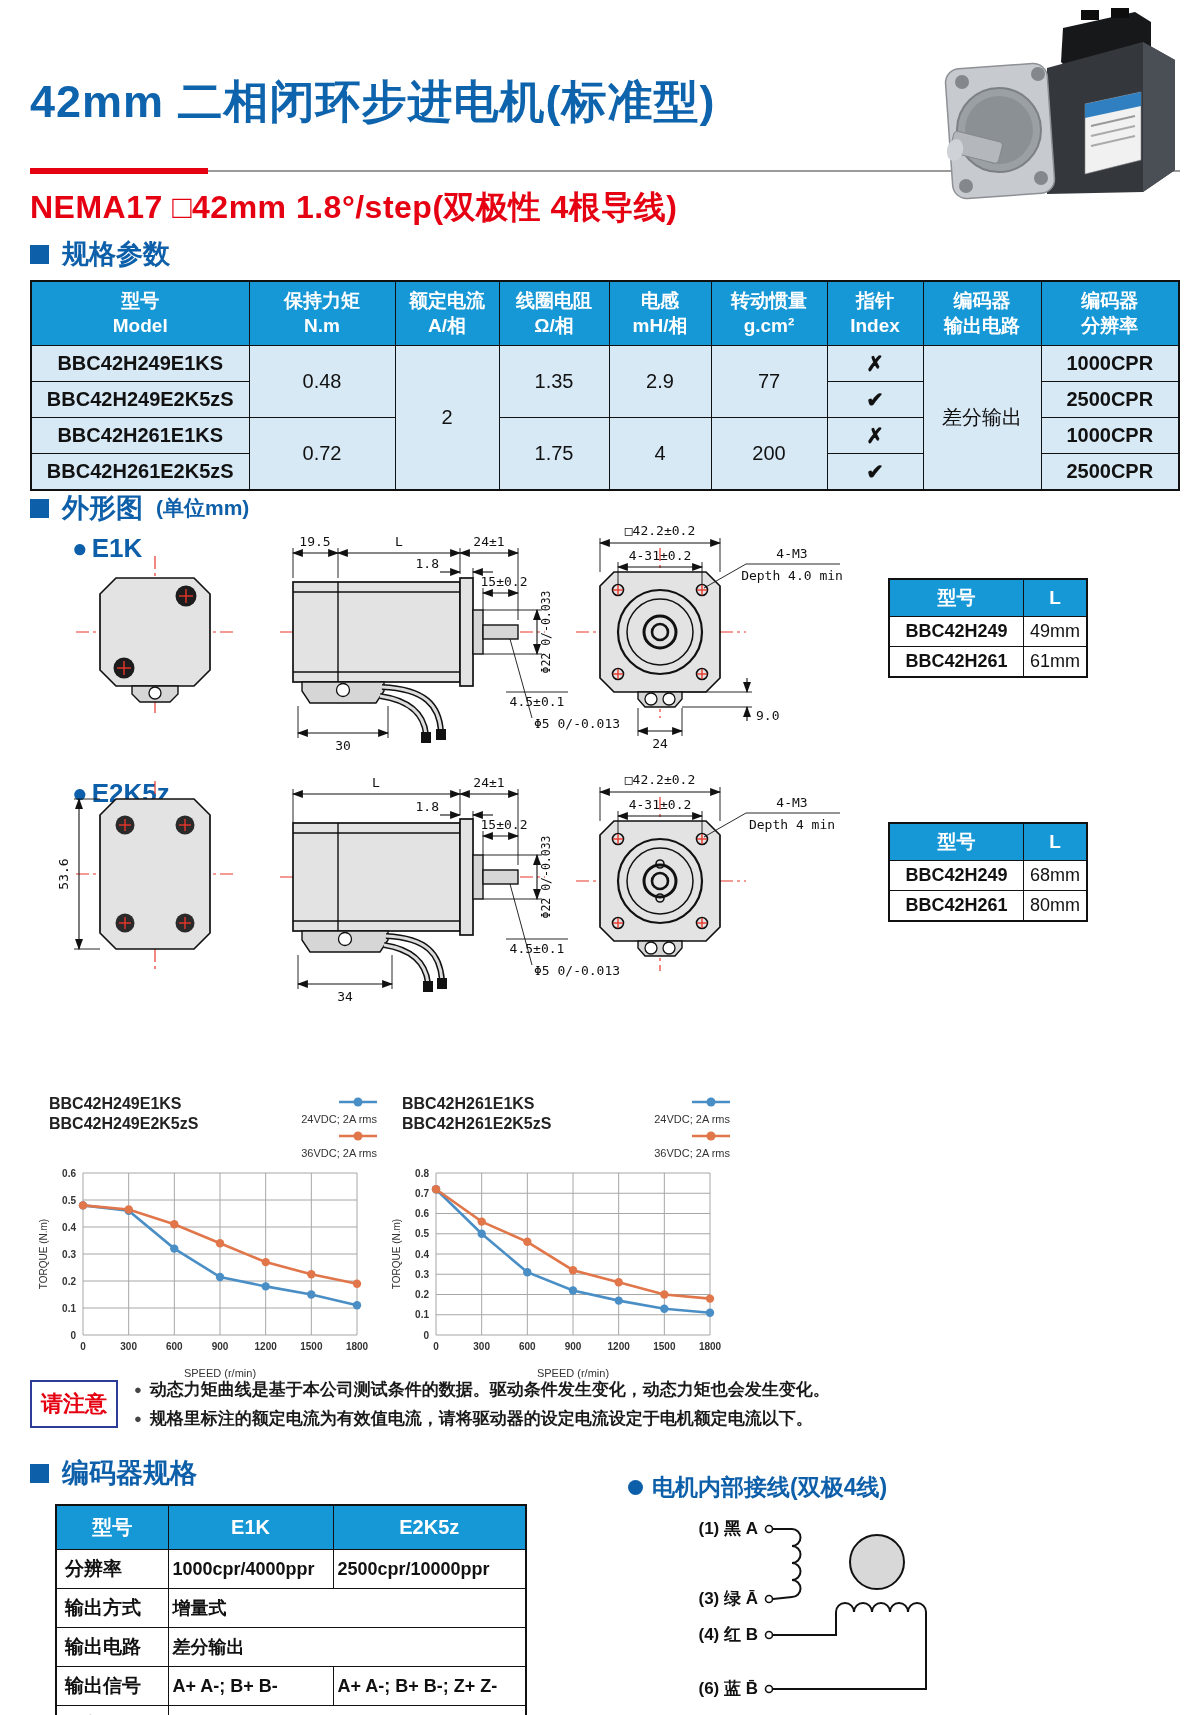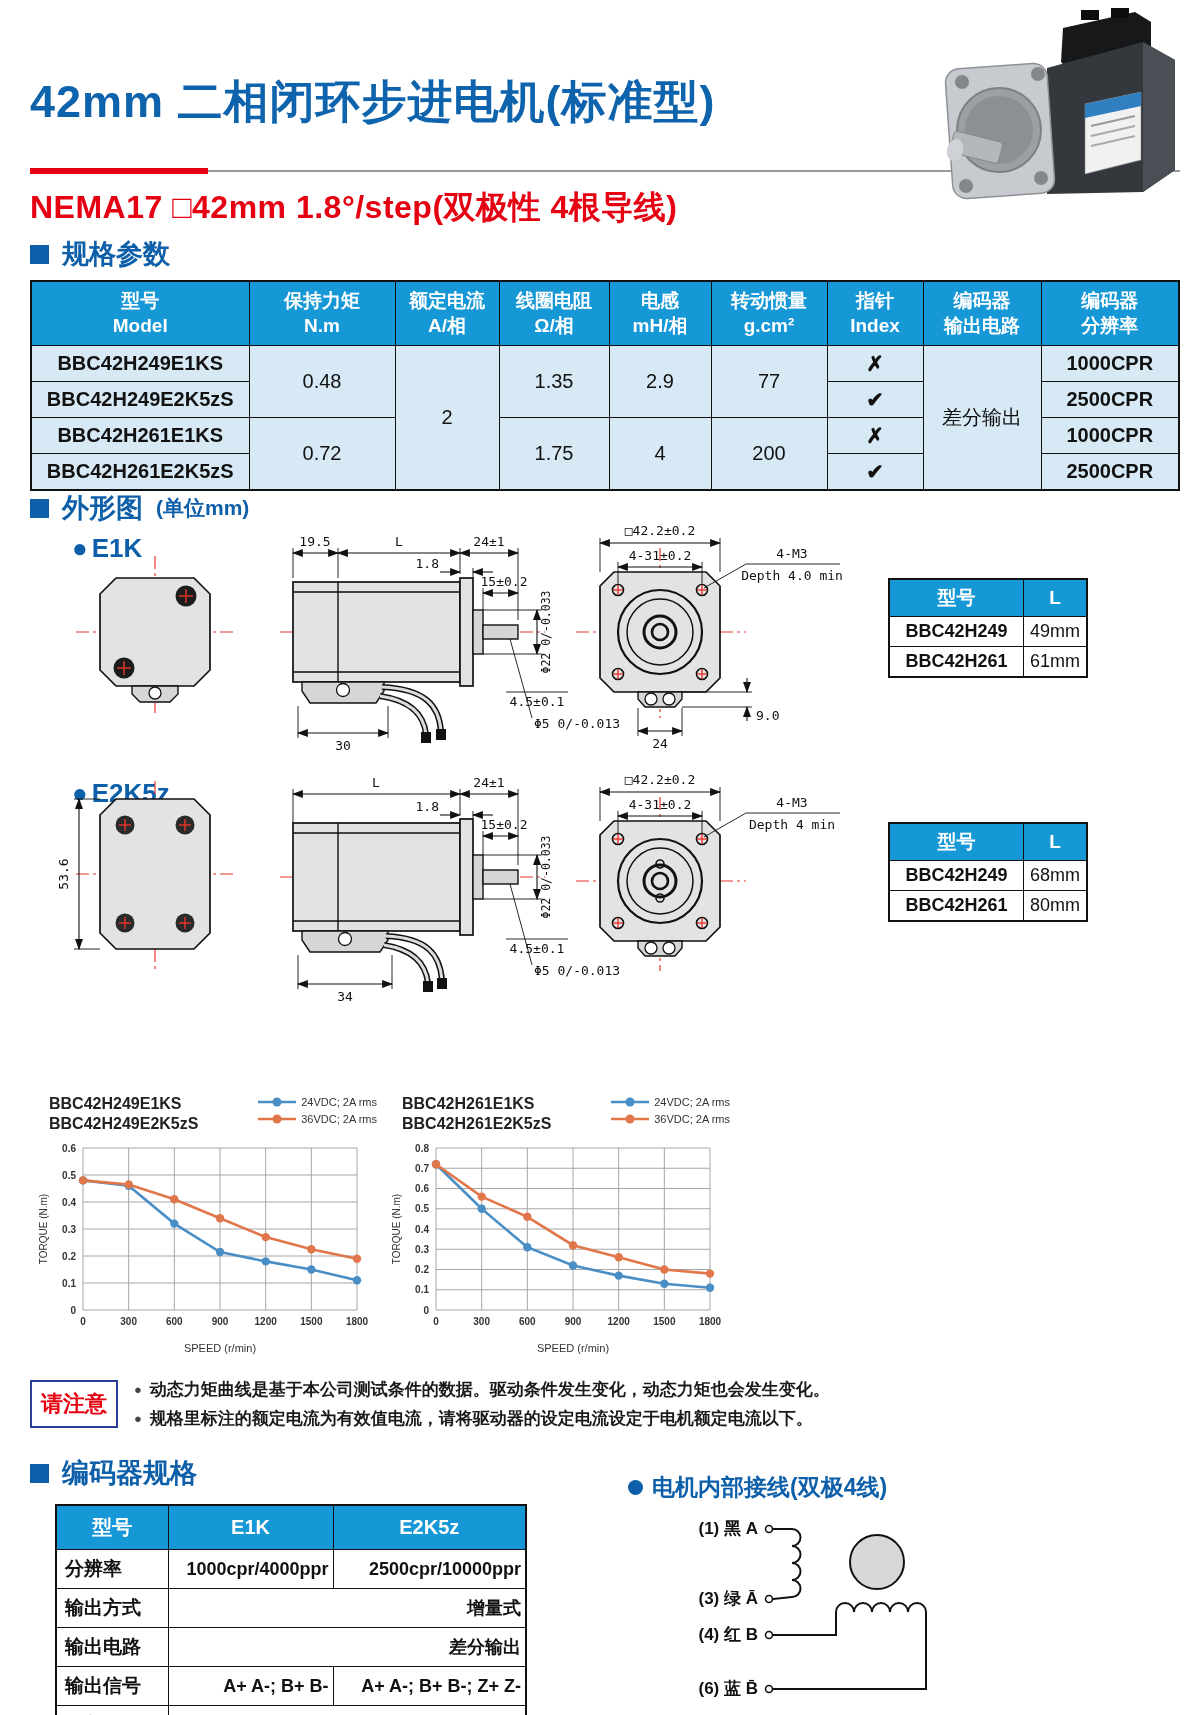--- a/index.html
+++ b/index.html
@@ -49,34 +49,34 @@
   .dtx{font-family:"DejaVu Sans Mono",monospace;font-size:13px;fill:#111;}
   .dtxs{font-family:"DejaVu Sans Mono",monospace;font-size:11.5px;fill:#111;}
   .wire{stroke:#111;stroke-width:6;fill:none;}
   .wirein{stroke:#dcdcdc;stroke-width:3;fill:none;}
 
   
   .chart{position:absolute;width:348px;}
   .chart-head{display:flex;justify-content:space-between;align-items:flex-start;padding-left:14px;}
   .chart-titles{font-size:16px;font-weight:bold;color:#222;line-height:1.25;}
   .legend{display:flex;flex-direction:column;gap:5px;padding-top:2px;padding-right:6px;}
-  .legend-item{display:flex;align-items:flex-end;gap:5px;font-size:11px;color:#333;}
+  .legend-item{display:flex;align-items:flex-end;gap:5px;font-size:11px;color:#333;flex-direction:column;}
   .plot{display:block;margin-top:4px;}
 
   
   .notice{position:absolute;left:30px;top:1378px;display:flex;align-items:center;gap:16px;}
   .notice-badge{border:2px solid #2c3c97;color:#e50012;font-size:22px;font-weight:bold;padding:7px 9px;background:#fff;white-space:nowrap;}
   .notice-lines{display:flex;flex-direction:column;gap:6px;}
   .notice-line{font-size:17px;font-weight:bold;color:#1a1a1a;display:flex;align-items:center;gap:8px;}
   .notice-line .b{font-size:13px;color:#444;}
 
   
   .enc-table{position:absolute;left:55px;top:1504px;border-collapse:collapse;border:2px solid #111;table-layout:fixed;width:470px;}
   .enc-table th{background:#1697d6;color:#fff;font-size:20px;font-weight:bold;border:1.5px solid #111;padding:8px 4px;}
-  .enc-table td{background:#fff;border:1.5px solid #111;font-size:18px;font-weight:bold;text-align:right;padding:6px 4px;}
+  .enc-table td{background:#fff;border:1.5px solid #111;font-size:18px;font-weight:bold;text-align:left;padding:6px 4px;}
   .enc-table td.lbl{text-align:left;padding-left:8px;font-size:19px;}
 
   
   .wire-title{position:absolute;left:628px;top:1472px;font-size:23px;font-weight:bold;color:#0d5fa9;display:flex;align-items:center;gap:9px;}
   .wire-title .dot{width:15px;height:15px;border-radius:50%;background:#0d5fa9;}
   .wiring{position:absolute;left:640px;top:1502px;}
   .wtx{font-family:"Liberation Sans",sans-serif;font-size:17px;font-weight:bold;fill:#111;}
 </style>
 </head>
 <body>

